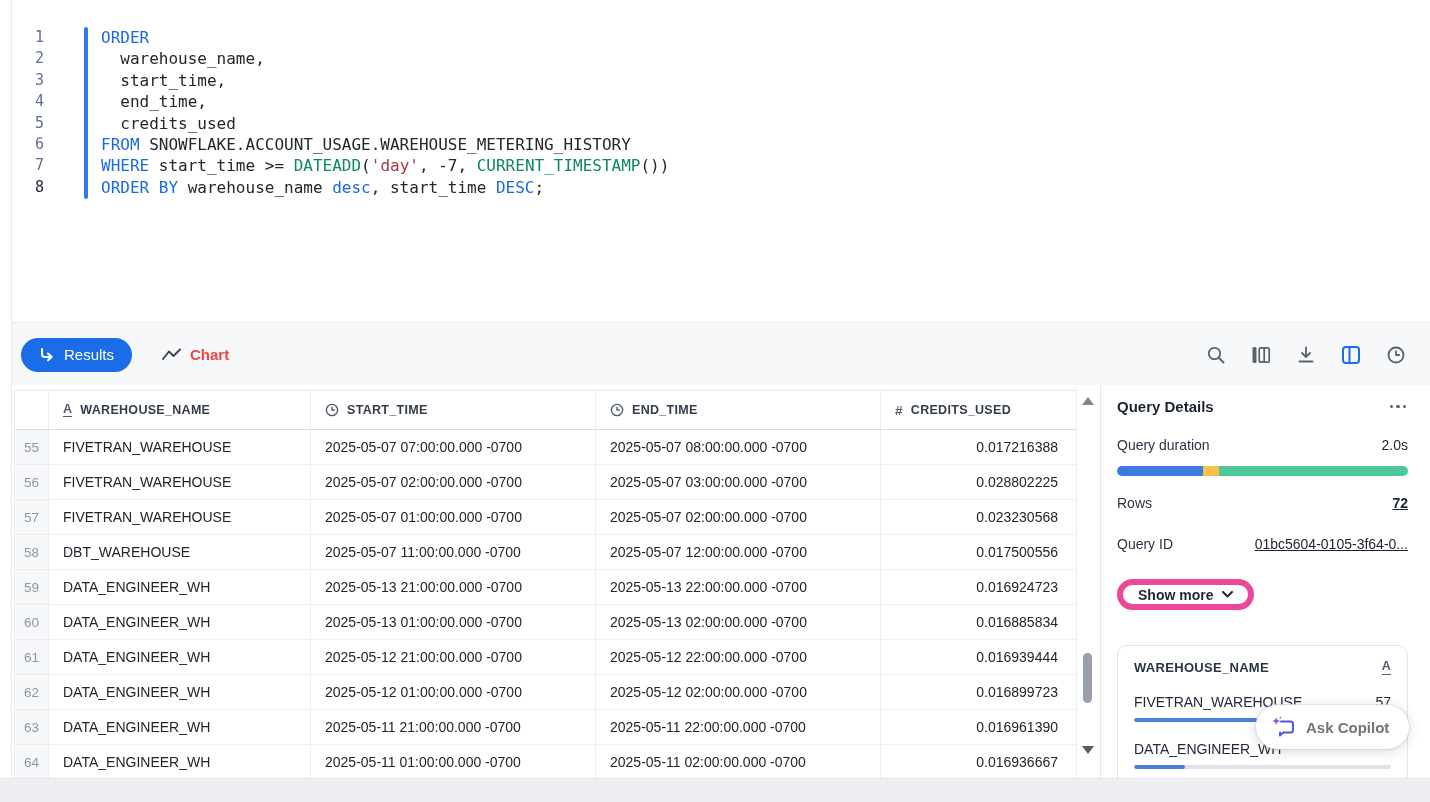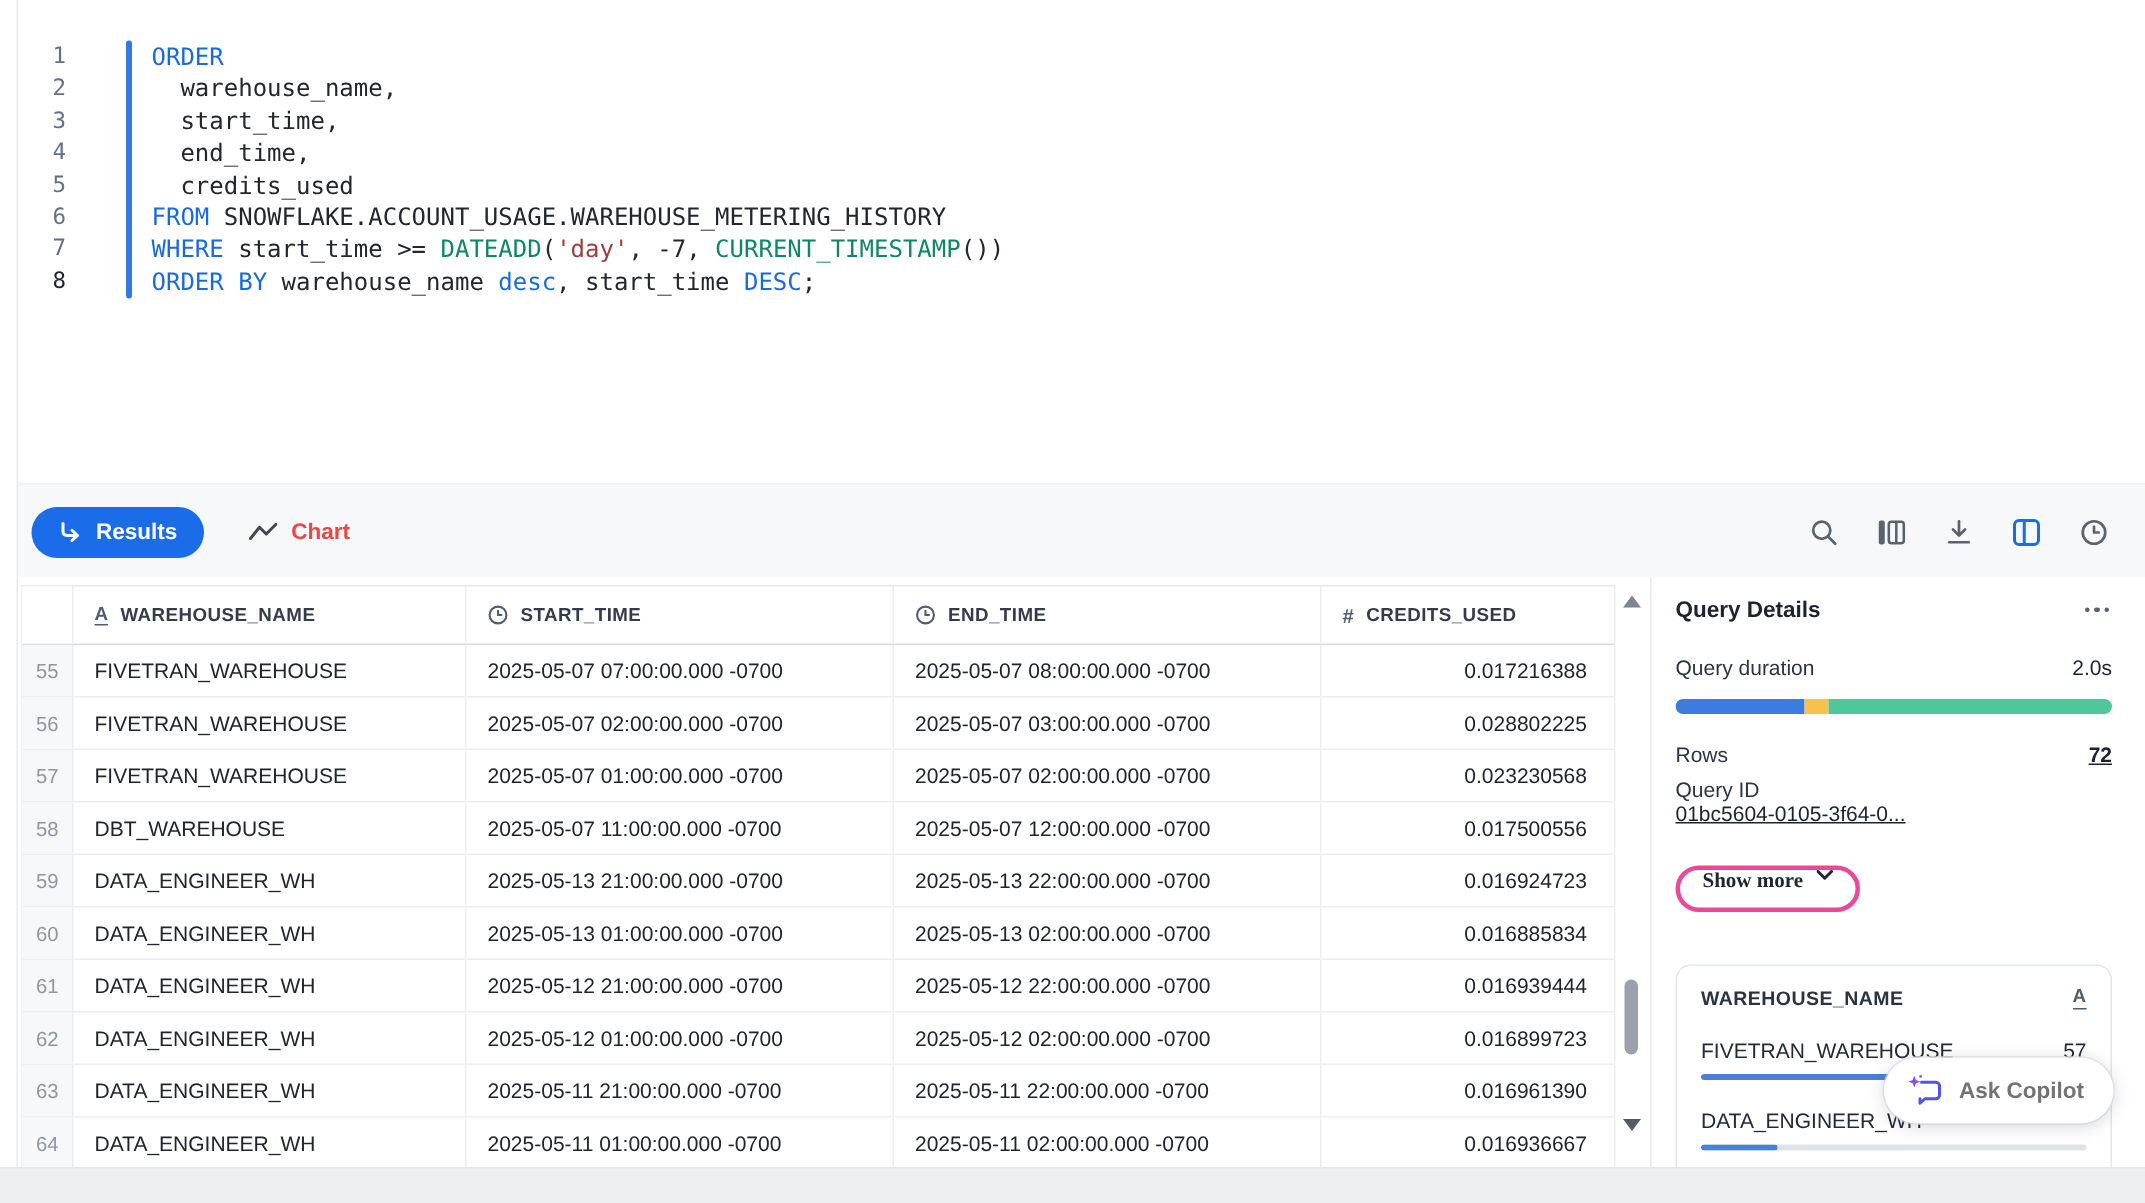--- a/index.html
+++ b/index.html
@@ -17,21 +17,21 @@
   .ln.active{color:#1d2330;}
   .tk-kw{color:#1a69dd;}
   .tk-fn{color:#0e8765;}
   .tk-str{color:#a03b3f;}
   .tk-pl{color:#23262c;}
 
   
   .toolbar{position:absolute;left:12px;right:0;top:322px;height:63px;background:#f7f8f9;
            border-top:1px solid #ebedf0;display:flex;align-items:center;}
   .results-btn{display:flex;align-items:center;gap:9px;height:34px;margin-left:9px;padding:0 18px;
-               border:none;border-radius:17px;background:#1a6ce8;color:#fff;font-weight:700;
+               border:none;border-radius:17px;background:#1a6ce8;color:#fff;font-weight:400;
                font-size:15px;font-family:inherit;cursor:pointer;}
   .chart-tab{display:flex;align-items:center;gap:9px;margin-left:24px;border:none;background:transparent;
              color:#ef4444;font-weight:600;font-size:15px;font-family:inherit;cursor:pointer;}
   .tb-icons{margin-left:auto;display:flex;align-items:center;gap:25px;padding-right:24px;}
   .tb-btn{border:none;background:transparent;padding:0;cursor:pointer;display:flex;align-items:center;}
 
   
   .results{position:absolute;left:12px;top:385px;width:1088px;height:393px;background:#fff;overflow:hidden;}
   .tbl{margin:5px 0 0 2px;width:1061px;border-top:1px solid #e6e8ec;border-left:1px solid #edeff2;border-right:1px solid #edeff2;}
   .trow{display:grid;grid-template-columns:34px 262px 285px 285px 195px;height:34px;border-bottom:1px solid #eceef1;}
@@ -61,25 +61,25 @@
   .d-title{font-size:15px;font-weight:700;color:#1b2330;}
   .dots{display:flex;gap:3px;padding:4px 2px;border:none;background:transparent;cursor:pointer;}
   .dots i{width:3.5px;height:3.5px;border-radius:50%;background:#59626f;}
   .kv{display:flex;justify-content:space-between;align-items:baseline;font-size:14px;color:#2b3443;}
   .kv .val{color:#1b2330;}
   .dur-row{margin-top:22px;}
   .dur-bar{margin-top:13px;height:10px;border-radius:5px;overflow:hidden;display:flex;}
   .dur-seg{height:100%;}
   .rows-row{margin-top:19px;}
   .rows-row .val{font-weight:700;text-decoration:underline;}
-  .qid-row{margin-top:7px;flex-direction:column;}
+  .qid-row{margin-top:25px;}
   .qid-row .val{text-decoration:underline;font-weight:500;}
-  .show-more{margin-top:27px;display:inline-flex;align-items:flex-start;gap:9px;height:31px;padding:0 15px;
-             border:3px solid #ec4899;border-radius:17px;background:#fff;color:#1f2633;font-weight:600;
-             font-size:14px;font-family:Liberation Serif, serif;cursor:pointer;}
+  .show-more{margin-top:27px;display:inline-flex;align-items:center;gap:9px;height:31px;padding:0 15px;
+             border:6px solid #ec4899;border-radius:17px;background:#fff;color:#1f2633;font-weight:600;
+             font-size:14px;font-family:Liberation Sans, sans-serif;cursor:pointer;}
   .stat-card{margin-top:35px;border:1px solid #e2e5ea;border-radius:10px;padding:14px 16px 16px;height:190px;box-sizing:border-box;}
   .stat-head{display:flex;justify-content:space-between;align-items:center;font-size:13px;font-weight:700;
              color:#2b3443;letter-spacing:.3px;}
   .stat-item{margin-top:19px;}
   .si-top{display:flex;justify-content:space-between;font-size:14px;color:#222a38;white-space:nowrap;}
   .si-bar{margin-top:8px;height:4px;border-radius:2px;background:#dfe3e9;overflow:hidden;}
   .si-fill{height:100%;border-radius:2px;background:#4a80dc;}
 
   
   .bottom-strip{position:absolute;left:0;top:778px;width:100%;height:24px;background:#edeff2;border-top:1px solid #e3e5e9;}

